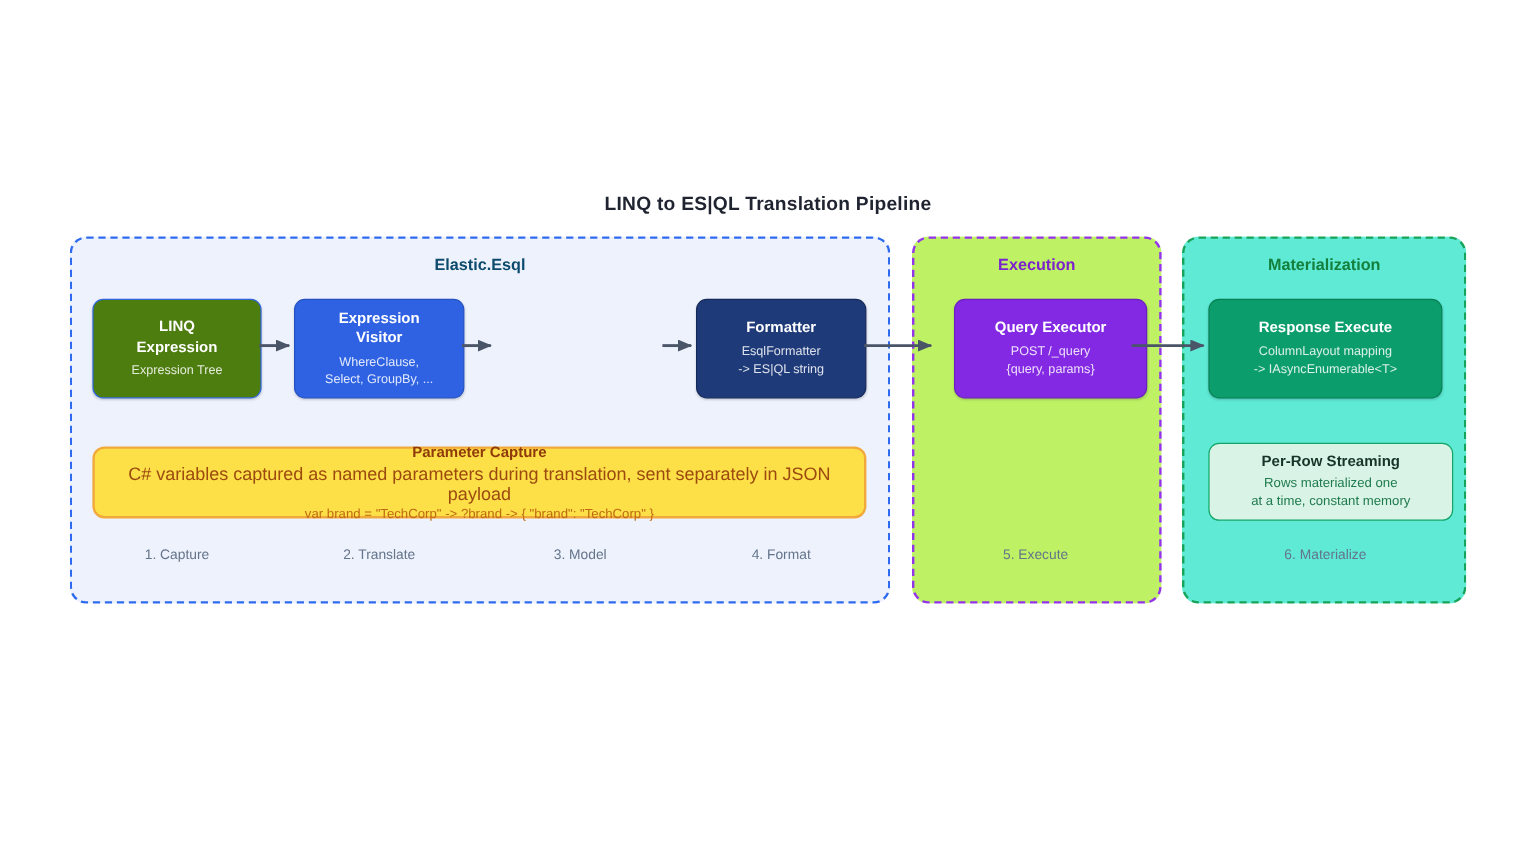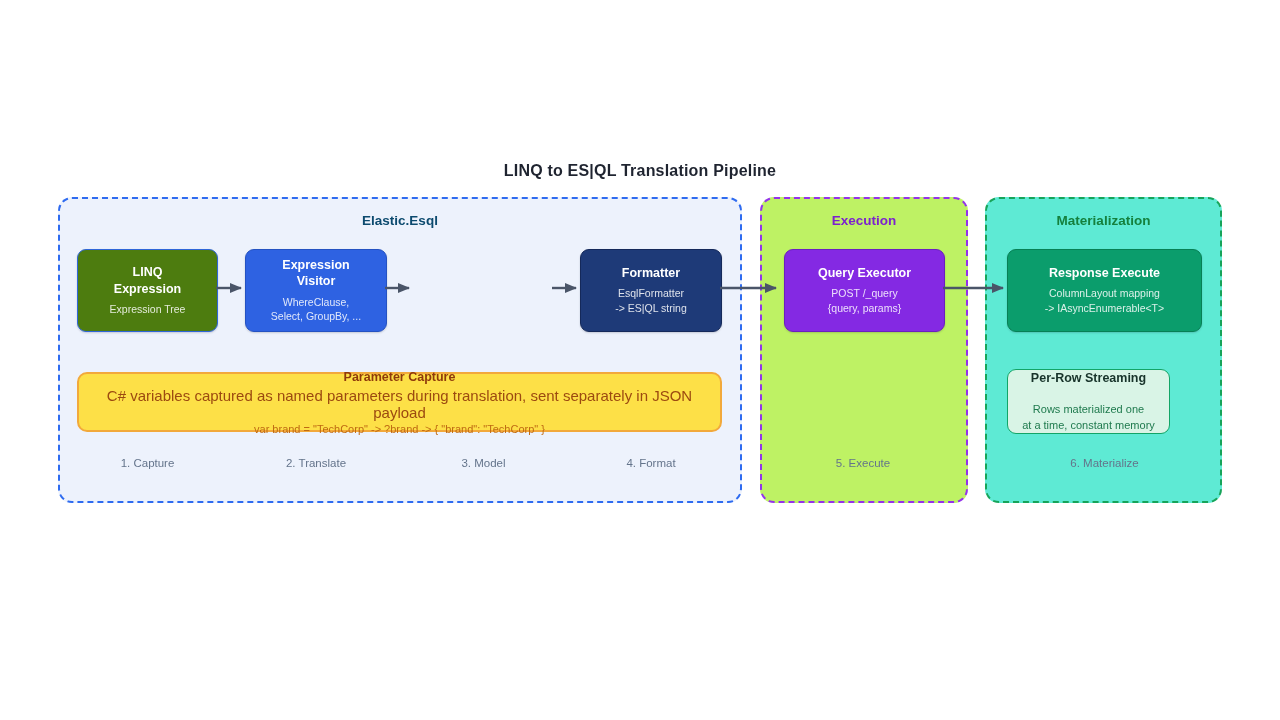--- a/index.html
+++ b/index.html
@@ -44,26 +44,26 @@
   }
   .node-sub {
     font-size: 10.5px; color: rgba(255,255,255,.85);
     white-space: pre-line; line-height: 1.4; margin-top: 5px;
   }
 
   #node-linq      { left: 17px;  top: 50px; width: 141px; height: 83px; background: #4d7c0f; border: 1.5px solid #2f66d8; }
   #node-visitor   { left: 185px; top: 50px; width: 142px; height: 83px; background: #2e62e2; border: 1.5px solid #2452c2; }
   #node-model     { left: 353px; top: 50px; width: 141px; height: 83px; background: #2350cf; border: 1.5px solid #1b41ad; }
   #node-formatter { left: 520px; top: 50px; width: 142px; height: 83px; background: #1e3a78; border: 1.5px solid #15295a; }
-  #node-executor  { left: 22px;  top: 50px; width: 161px; height: 83px; background: #8429e3; border: 1.5px solid #6b1fc0; }
+  #node-executor  { left: 33px;  top: 50px; width: 161px; height: 83px; background: #8429e3; border: 1.5px solid #6b1fc0; }
   #node-reader    { left: 20px;  top: 50px; width: 195px; height: 83px; background: #0b9d6c; border: 1.5px solid #078055; }
 
   #node-streaming {
-    left: 20px; top: 170px; width: 163px; height: 65px;
-    background: #d9f4e6; border: 1.5px solid #12a567; box-shadow: none; justify-content: space-between;
+    left: 20px; top: 170px; width: 204px; height: 65px;
+    background: #d9f4e6; border: 1.5px solid #12a567; box-shadow: none;
   }
   #node-streaming .node-title { color: #17332a; }
   #node-streaming .node-sub   { color: #1f7a4e; margin-top: 3px; font-size: 11px; }
 
   .param-box {
     position: absolute; left: 17px; top: 173px; width: 645px; height: 60px;
     background: #fde047; border: 2px solid #f2a93b; border-radius: 10px;
     box-sizing: border-box; display: flex; flex-direction: column;
     align-items: center; justify-content: center; text-align: center;
   }

